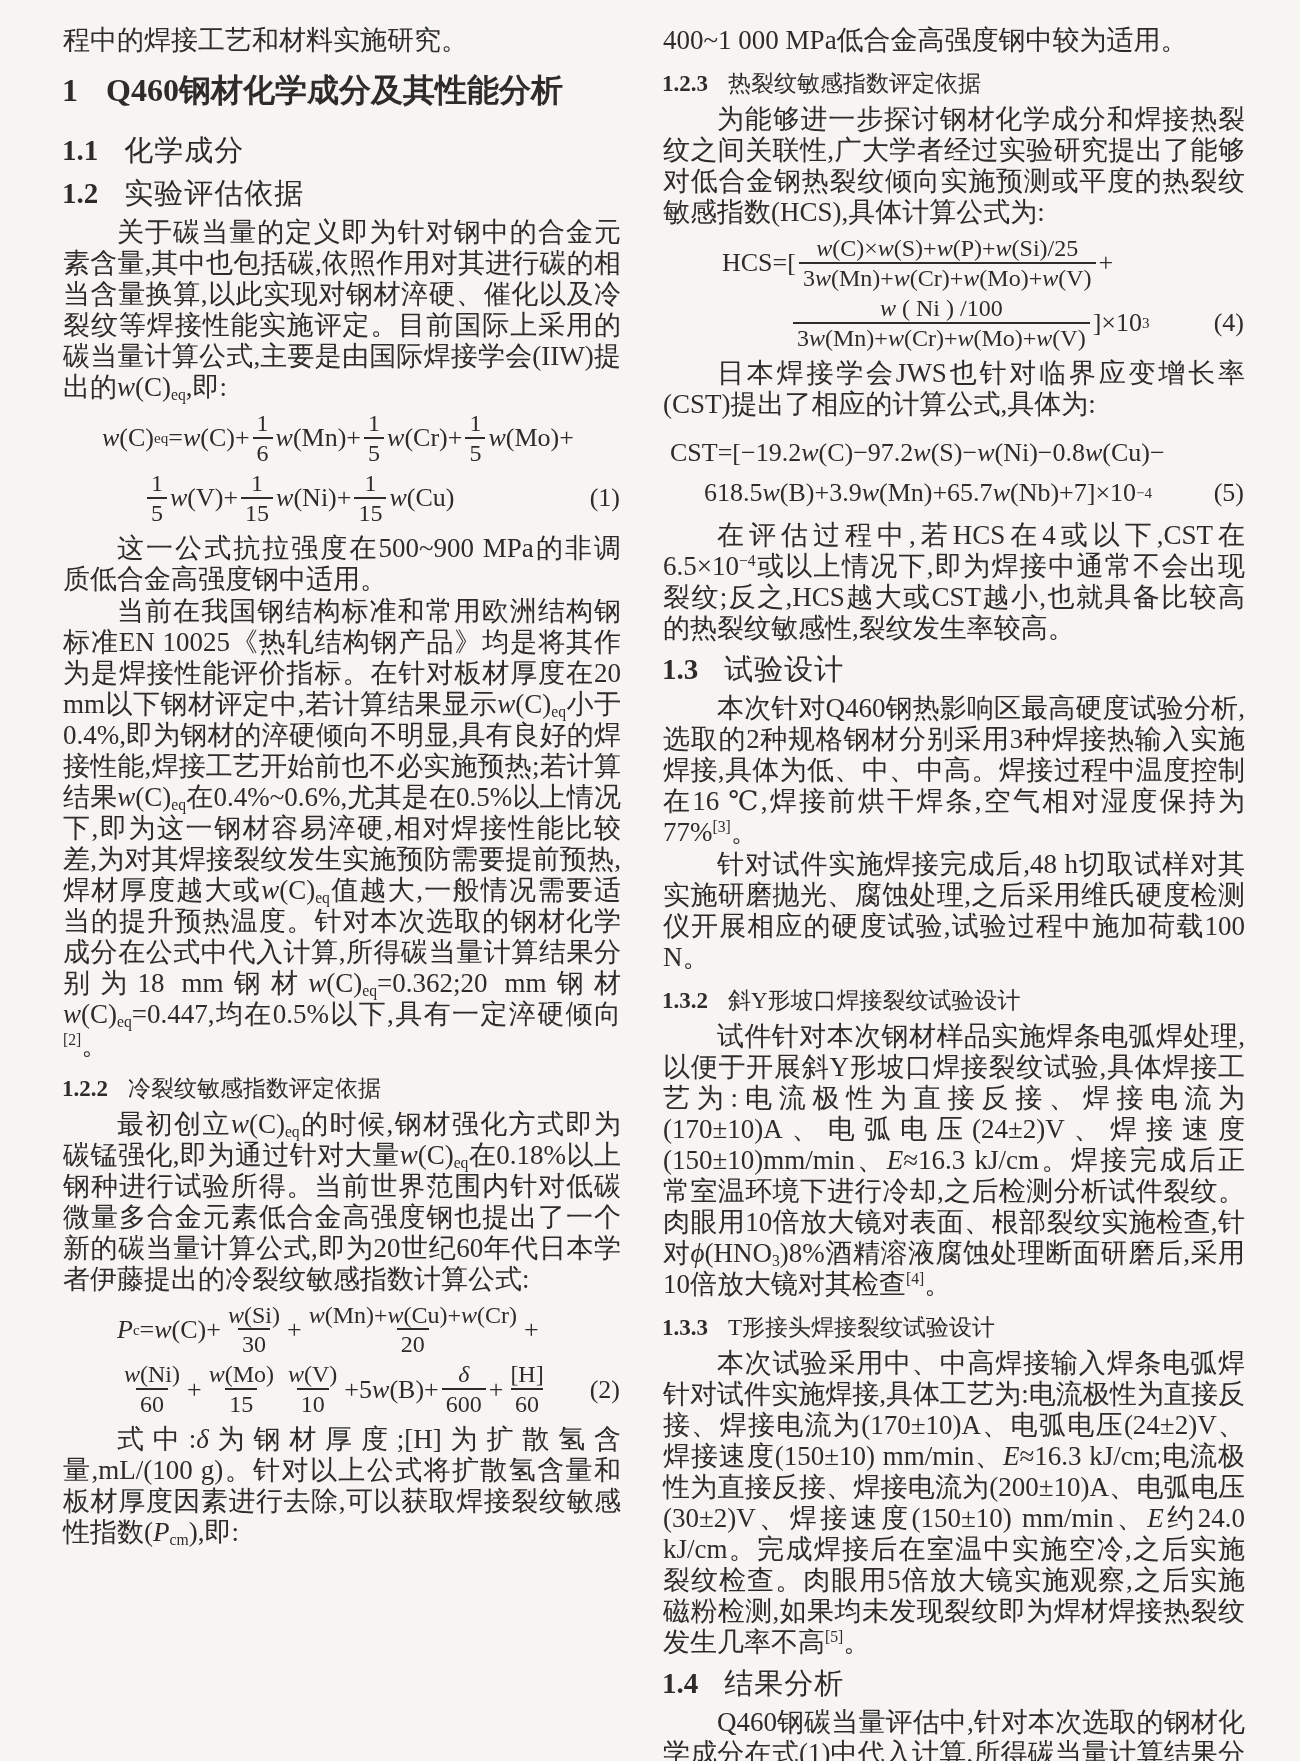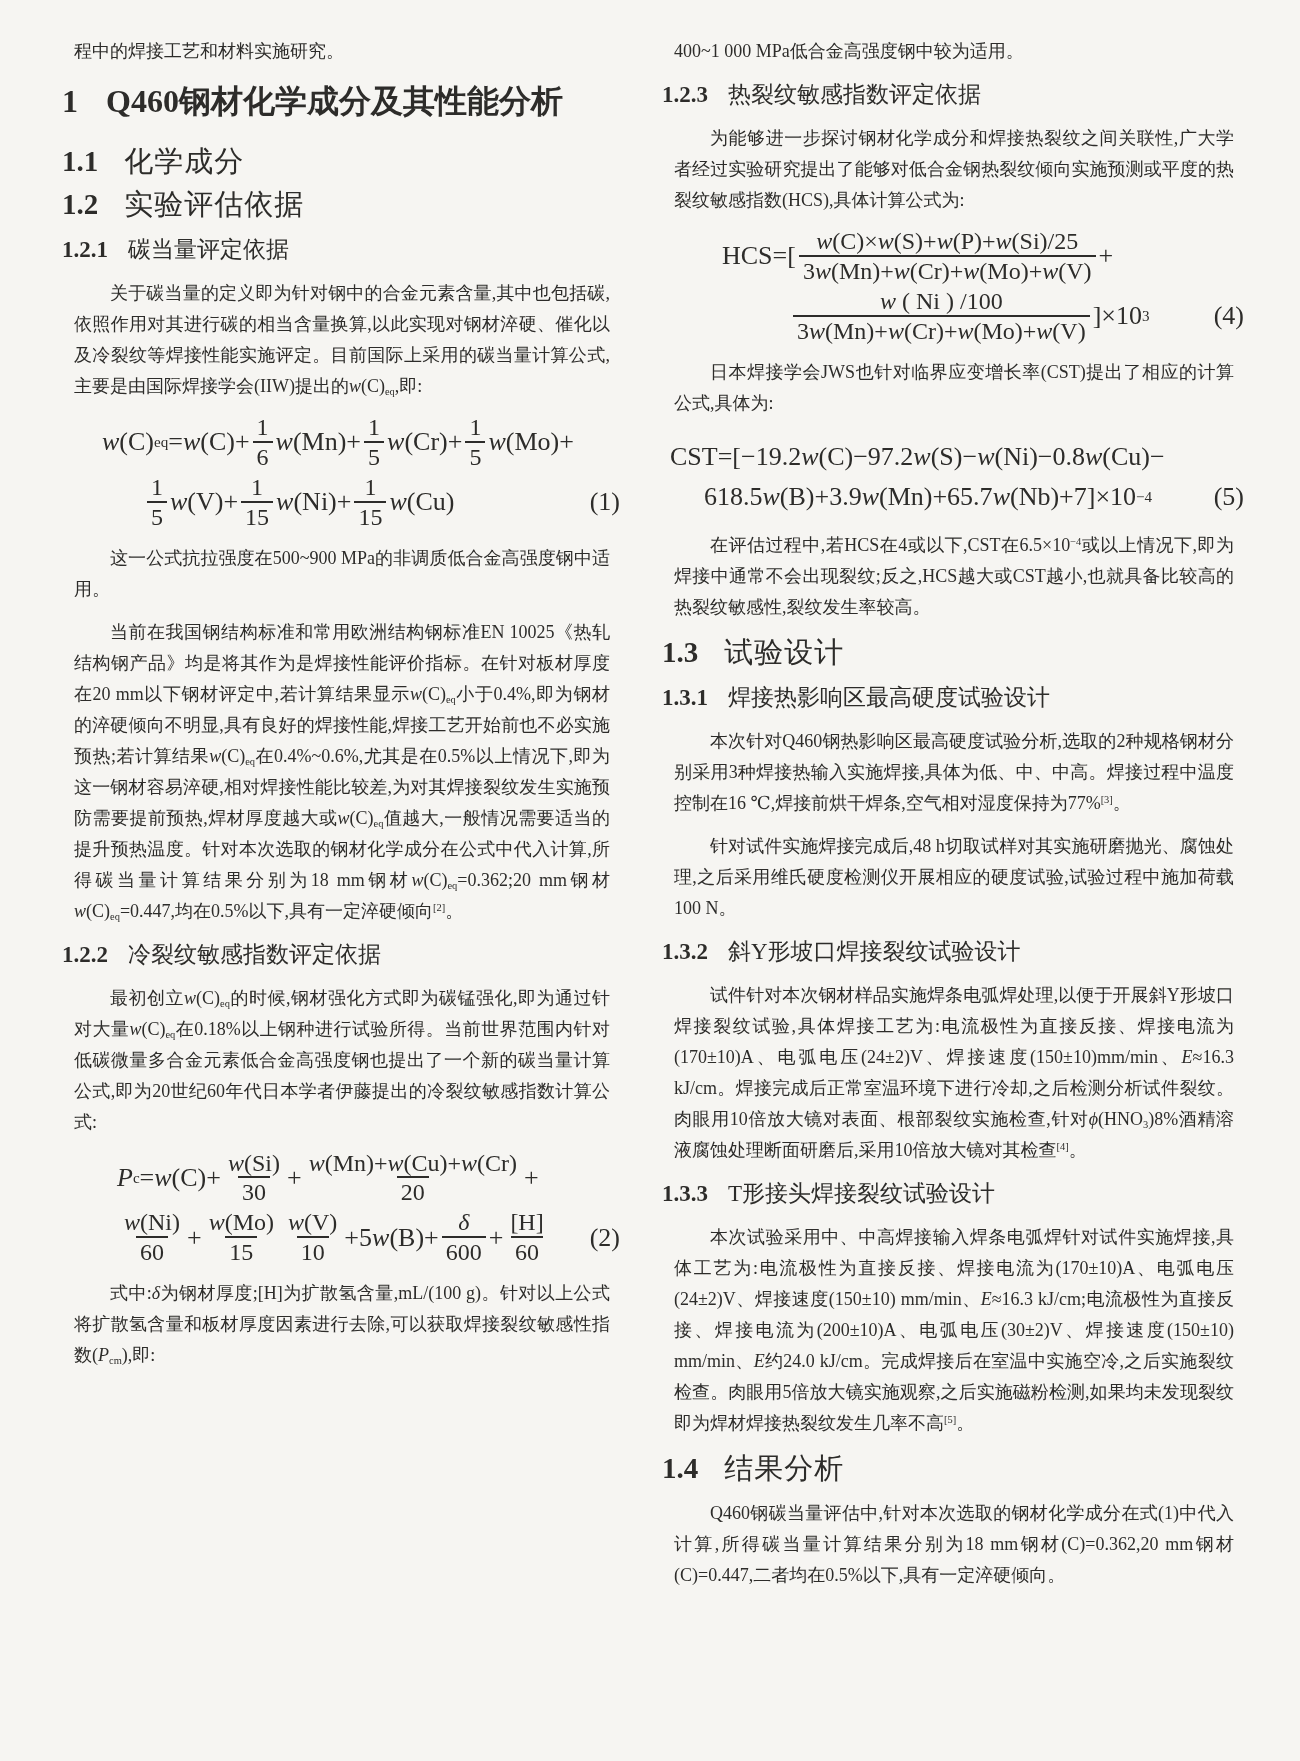--- a/index.html
+++ b/index.html
@@ -12,22 +12,22 @@
   }
   .page{
     display:flex;gap:40px;
     padding:24px 56px 0 62px;
     box-sizing:border-box;
   }
   .col{flex:none;}
   .col-left{width:560px;}
   .col-right{width:584px;}
   p.body{
-    margin:12px;
-    font-size:18px;line-height:31px;
+    margin:1px;
+    font-size:27px;line-height:31px;
     text-align:justify;
     text-indent:2em;
   }
   p.noind{text-indent:0;}
   .h1{
     font-weight:bold;font-size:32px;line-height:38px;
     margin:15px 0 24px;
   }
   .h1 .hnum{margin-right:28px;}
   .h2{
@@ -60,21 +60,20 @@
 </style>
 </head>
 <body>
 
 <div class="page">
   <div class="col col-left">
       <p class="body noind">程中的焊接工艺和材料实施研究。</p>
       <div class="h1"><span class="hnum">1</span><span class="htext">Q460钢材化学成分及其性能分析</span></div>
       <div class="h2"><span class="hnum">1.1</span><span class="htext">化学成分</span></div>
       <div class="h2"><span class="hnum">1.2</span><span class="htext">实验评估依据</span></div>
-      <div class="h3"><span class="hnum">1.2.1</span><span class="htext">碳当量评定依据</span></div>
       <p class="body">关于碳当量的定义即为针对钢中的合金元素含量,其中也包括碳,依照作用对其进行碳的相当含量换算,以此实现对钢材淬硬、催化以及冷裂纹等焊接性能实施评定。目前国际上采用的碳当量计算公式,主要是由国际焊接学会(IIW)提出的<i>w</i>(C)<sub>eq</sub>,即:</p>
       <div class="formula">
         <div class="fline">
           <span class="fcontent" style="padding-left: 40px;"><i>w</i>(C)<sub>eq</sub>=<i>w</i>(C)+<span class="frac">
               <span class="fn">1</span>
               <span class="fd">6</span>
             </span><i>w</i>(Mn)+<span class="frac">
               <span class="fn">1</span>
               <span class="fd">5</span>
             </span><i>w</i>(Cr)+<span class="frac">
@@ -156,21 +155,20 @@
         <div class="fline">
           <span class="fcontent" style="padding-left: 8px; margin-top: 11px;">CST=[−19.2<i>w</i>(C)−97.2<i>w</i>(S)−<i>w</i>(Ni)−0.8<i>w</i>(Cu)−</span>
         </div>
         <div class="fline">
           <span class="fcontent" style="padding-left: 42px;">618.5<i>w</i>(B)+3.9<i>w</i>(Mn)+65.7<i>w</i>(Nb)+7]×10<sup>−4</sup></span>
           <span class="eqno">(5)</span>
         </div>
       </div>
       <p class="body">在评估过程中,若HCS在4或以下,CST在6.5×10<sup>−4</sup>或以上情况下,即为焊接中通常不会出现裂纹;反之,HCS越大或CST越小,也就具备比较高的热裂纹敏感性,裂纹发生率较高。</p>
       <div class="h2"><span class="hnum">1.3</span><span class="htext">试验设计</span></div>
-      <div class="h3"><span class="hnum">1.3.1</span><span class="htext">焊接热影响区最高硬度试验设计</span></div>
       <p class="body">本次针对Q460钢热影响区最高硬度试验分析,选取的2种规格钢材分别采用3种焊接热输入实施焊接,具体为低、中、中高。焊接过程中温度控制在16 ℃,焊接前烘干焊条,空气相对湿度保持为77%<sup>[3]</sup>。</p>
       <p class="body">针对试件实施焊接完成后,48 h切取试样对其实施研磨抛光、腐蚀处理,之后采用维氏硬度检测仪开展相应的硬度试验,试验过程中施加荷载100 N。</p>
       <div class="h3"><span class="hnum">1.3.2</span><span class="htext">斜Y形坡口焊接裂纹试验设计</span></div>
       <p class="body">试件针对本次钢材样品实施焊条电弧焊处理,以便于开展斜Y形坡口焊接裂纹试验,具体焊接工艺为:电流极性为直接反接、焊接电流为(170±10)A、电弧电压(24±2)V、焊接速度(150±10)mm/min、<i>E</i>≈16.3 kJ/cm。焊接完成后正常室温环境下进行冷却,之后检测分析试件裂纹。肉眼用10倍放大镜对表面、根部裂纹实施检查,针对<i>ϕ</i>(HNO<sub>3</sub>)8%酒精溶液腐蚀处理断面研磨后,采用10倍放大镜对其检查<sup>[4]</sup>。</p>
       <div class="h3"><span class="hnum">1.3.3</span><span class="htext">T形接头焊接裂纹试验设计</span></div>
       <p class="body">本次试验采用中、中高焊接输入焊条电弧焊针对试件实施焊接,具体工艺为:电流极性为直接反接、焊接电流为(170±10)A、电弧电压(24±2)V、焊接速度(150±10) mm/min、<i>E</i>≈16.3 kJ/cm;电流极性为直接反接、焊接电流为(200±10)A、电弧电压(30±2)V、焊接速度(150±10) mm/min、<i>E</i>约24.0 kJ/cm。完成焊接后在室温中实施空冷,之后实施裂纹检查。肉眼用5倍放大镜实施观察,之后实施磁粉检测,如果均未发现裂纹即为焊材焊接热裂纹发生几率不高<sup>[5]</sup>。</p>
       <div class="h2"><span class="hnum">1.4</span><span class="htext">结果分析</span></div>
       <p class="body">Q460钢碳当量评估中,针对本次选取的钢材化学成分在式(1)中代入计算,所得碳当量计算结果分别为18 mm钢材(C)=0.362,20 mm钢材(C)=0.447,二者均在0.5%以下,具有一定淬硬倾向。</p>
     </div>
 </div>

